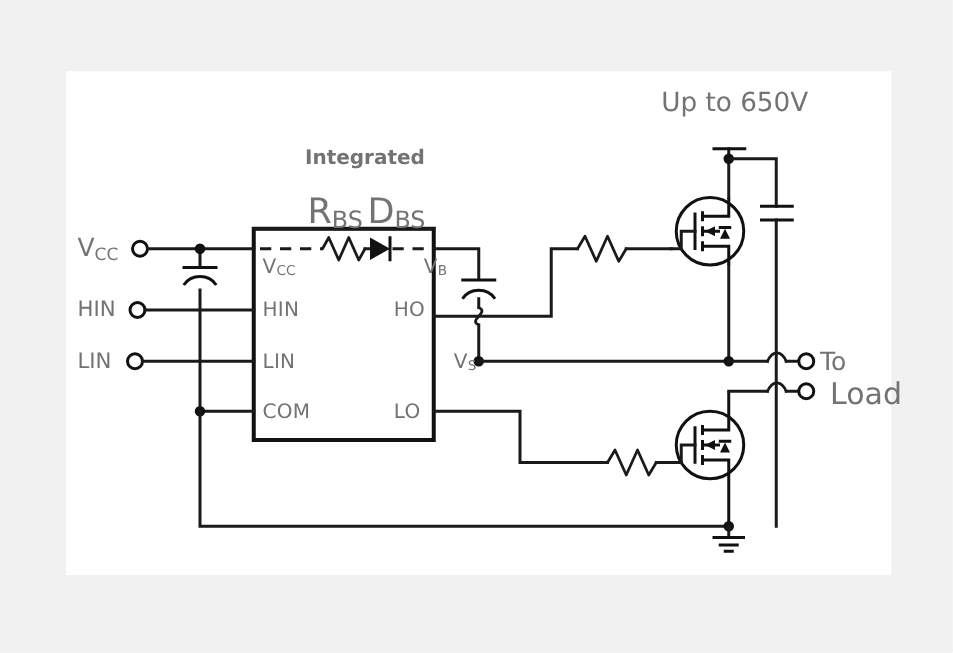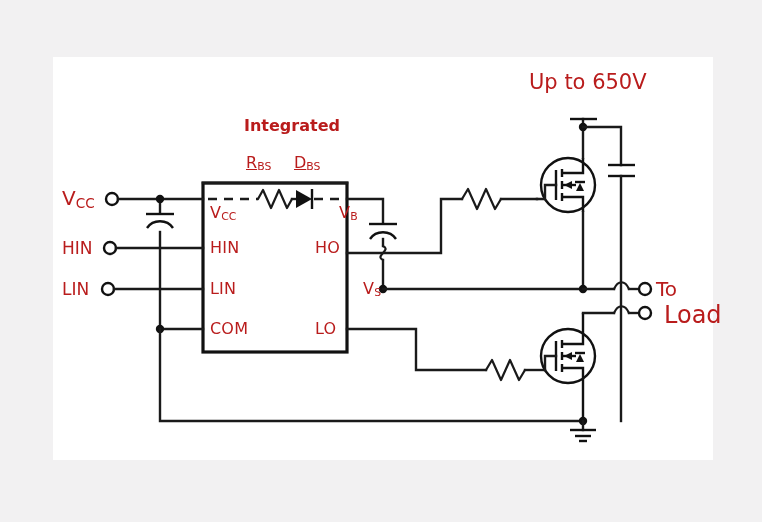--- a/index.html
+++ b/index.html
@@ -77,38 +77,37 @@
     fill: none;
     stroke-linecap: butt;
   }
   .sym-fill {
     fill: #111111;
     stroke: none;
   }
   .lbl {
     position: absolute;
     font-family: "DejaVu Sans", sans-serif;
-    color: #b91c1c;
+    color: #737373;
     white-space: nowrap;
     line-height: 1;
     user-select: none;
   }
   .pin-label {
     font-size: 16px;
     letter-spacing: 0.2px;
   }
   .ext-label {
     font-size: 17px;
   }
   .title-label {
     font-size: 16px;
   }
   .big-label {
-    font-size: 16px;
-    text-decoration: underline;
+    font-size: 28px;
   }
   .sub {
     font-size: 0.68em;
     vertical-align: -0.22em;
     letter-spacing: 0;
   }
 </style>
 </head>
 <body>
 

